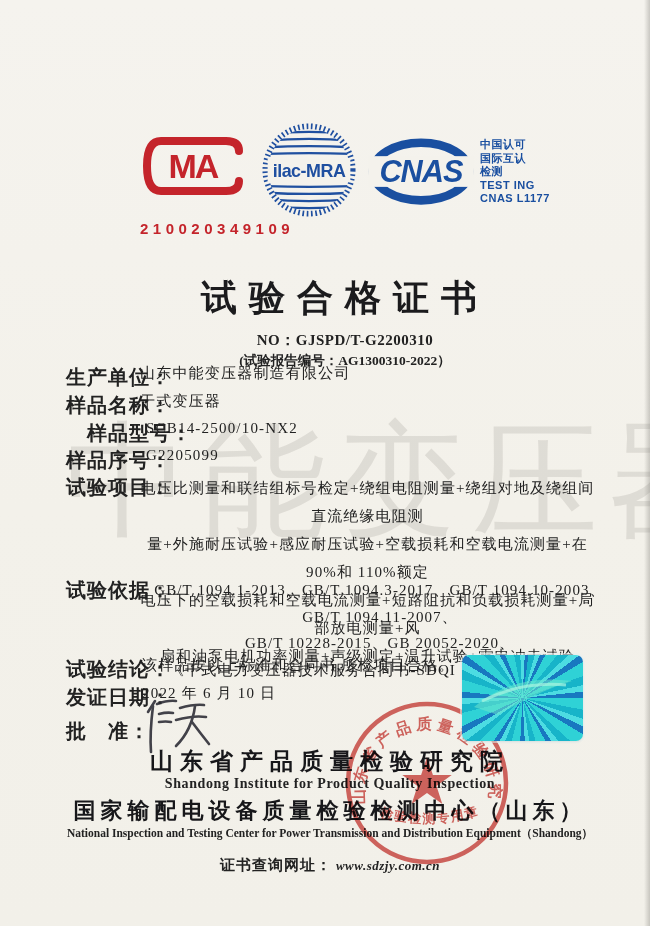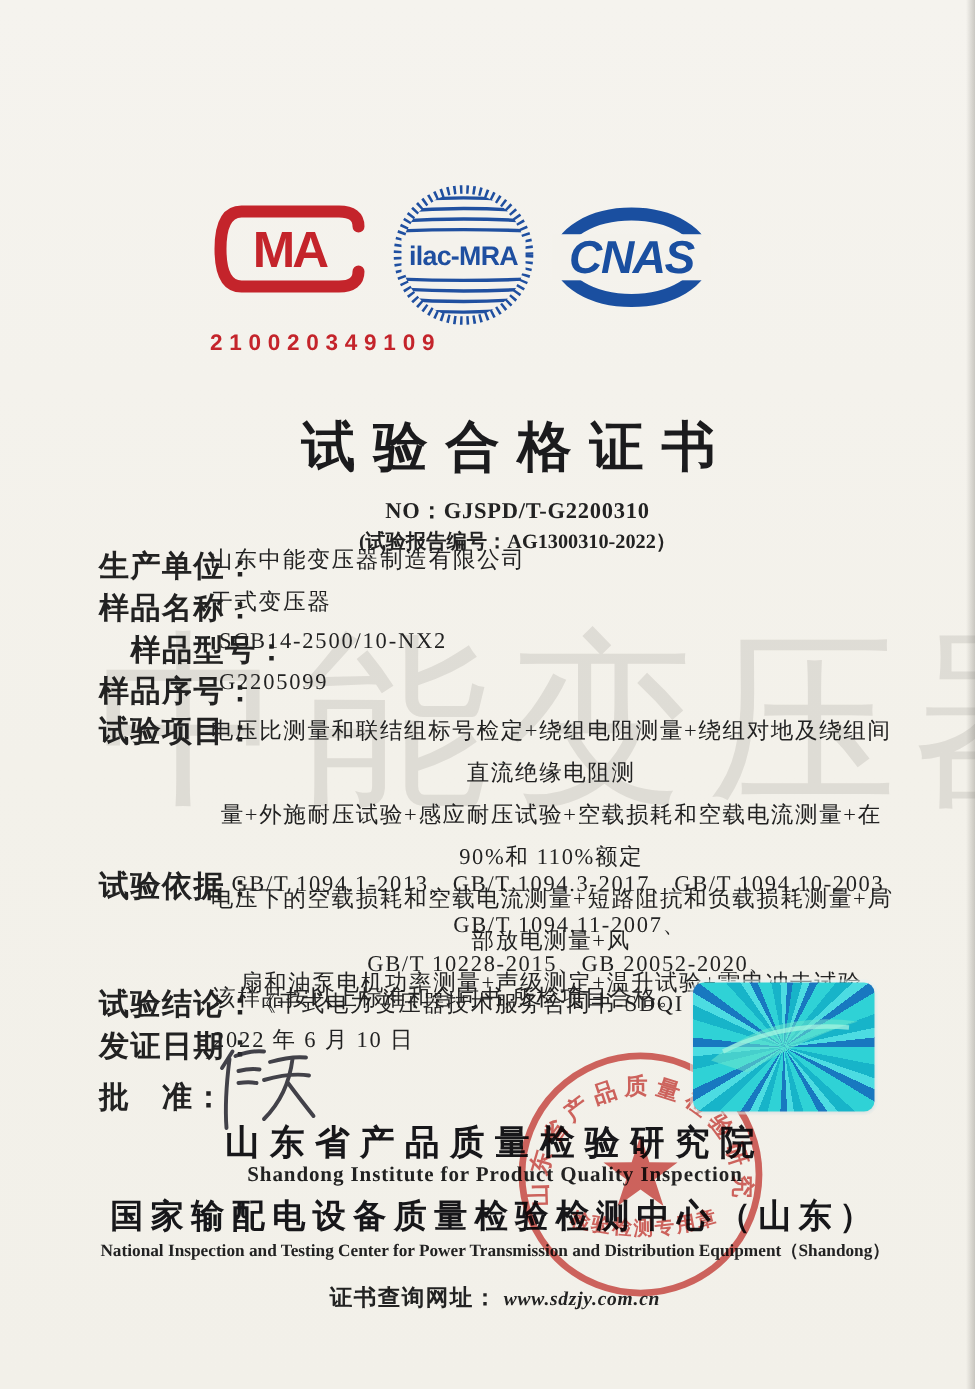--- a/index.html
+++ b/index.html
@@ -90,20 +90,25 @@
     </g>
     <rect x="6" y="38" width="88" height="25" fill="#f4f2ec"></rect>
     <text x="50" y="57" text-anchor="middle" font-family="Liberation Sans, sans-serif" font-size="19" font-weight="bold" fill="#1f4fa0" letter-spacing="-0.5">ilac-MRA</text>
   </svg>
 
   <svg class="abs logo-svg" style="top:136px;left:367px;" width="108" height="72" viewBox="0 0 110 75">
     <ellipse cx="55" cy="37" rx="50" ry="30" fill="none" stroke="#1a4fa0" stroke-width="9"></ellipse>
     <rect x="0" y="21" width="110" height="32" fill="#f4f2ec"></rect>
     <text x="55" y="48" text-anchor="middle" font-family="Liberation Sans, sans-serif" font-size="32" font-weight="bold" font-style="italic" fill="#1a4fa0" letter-spacing="-1">CNAS</text>
   </svg>
+  <div class="abs cnas-lines">中国认可
+国际互认
+检测
+TEST ING
+CNAS L1177</div>
 
   <div class="abs title-wrap">
     <div class="cert-title">试验合格证书</div>
     <div class="cert-no">NO：GJSPD/T-G2200310</div>
     <div class="report-no">(试验报告编号：AG1300310-2022）</div>
   </div>
 
   <div class="flabel" style="top:364px;">生产单位：</div>
   <div class="fvalue" style="top:364px;left:140px;">山东中能变压器制造有限公司</div>
 

